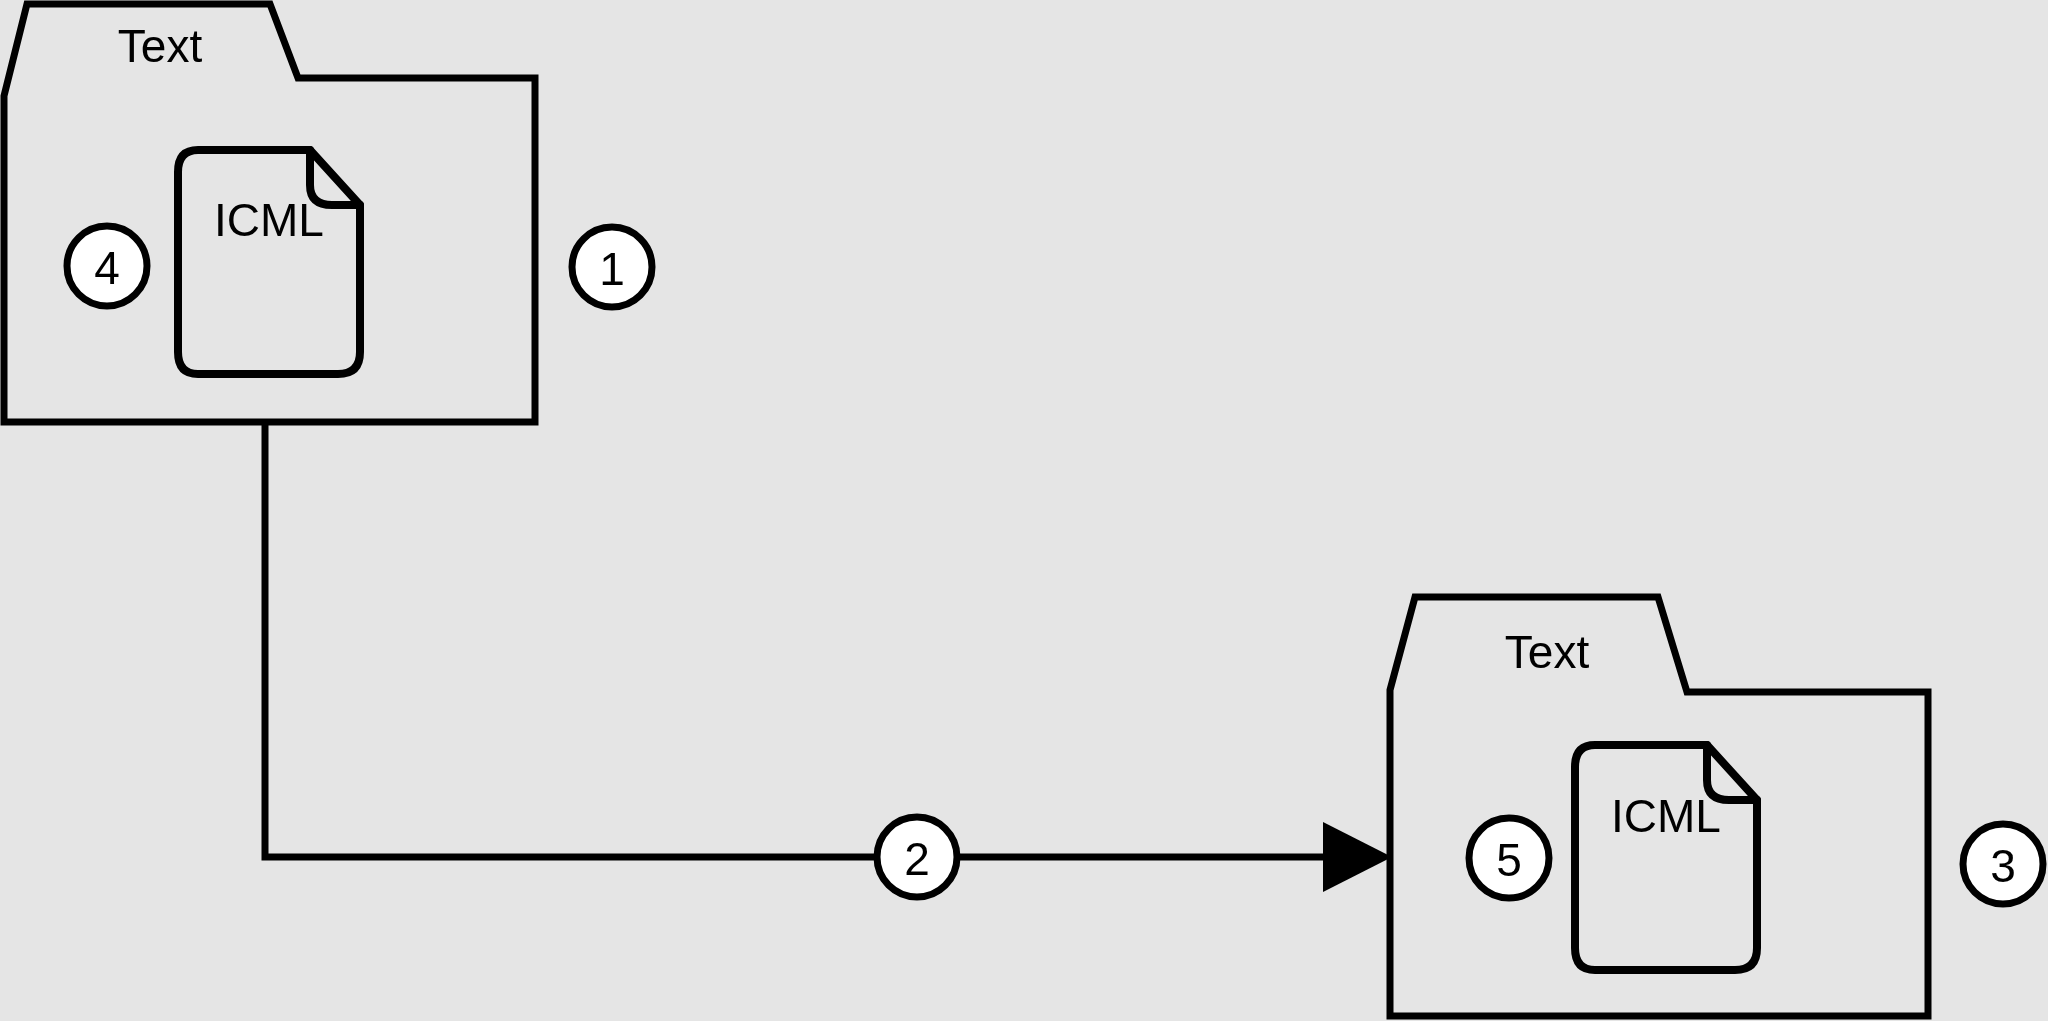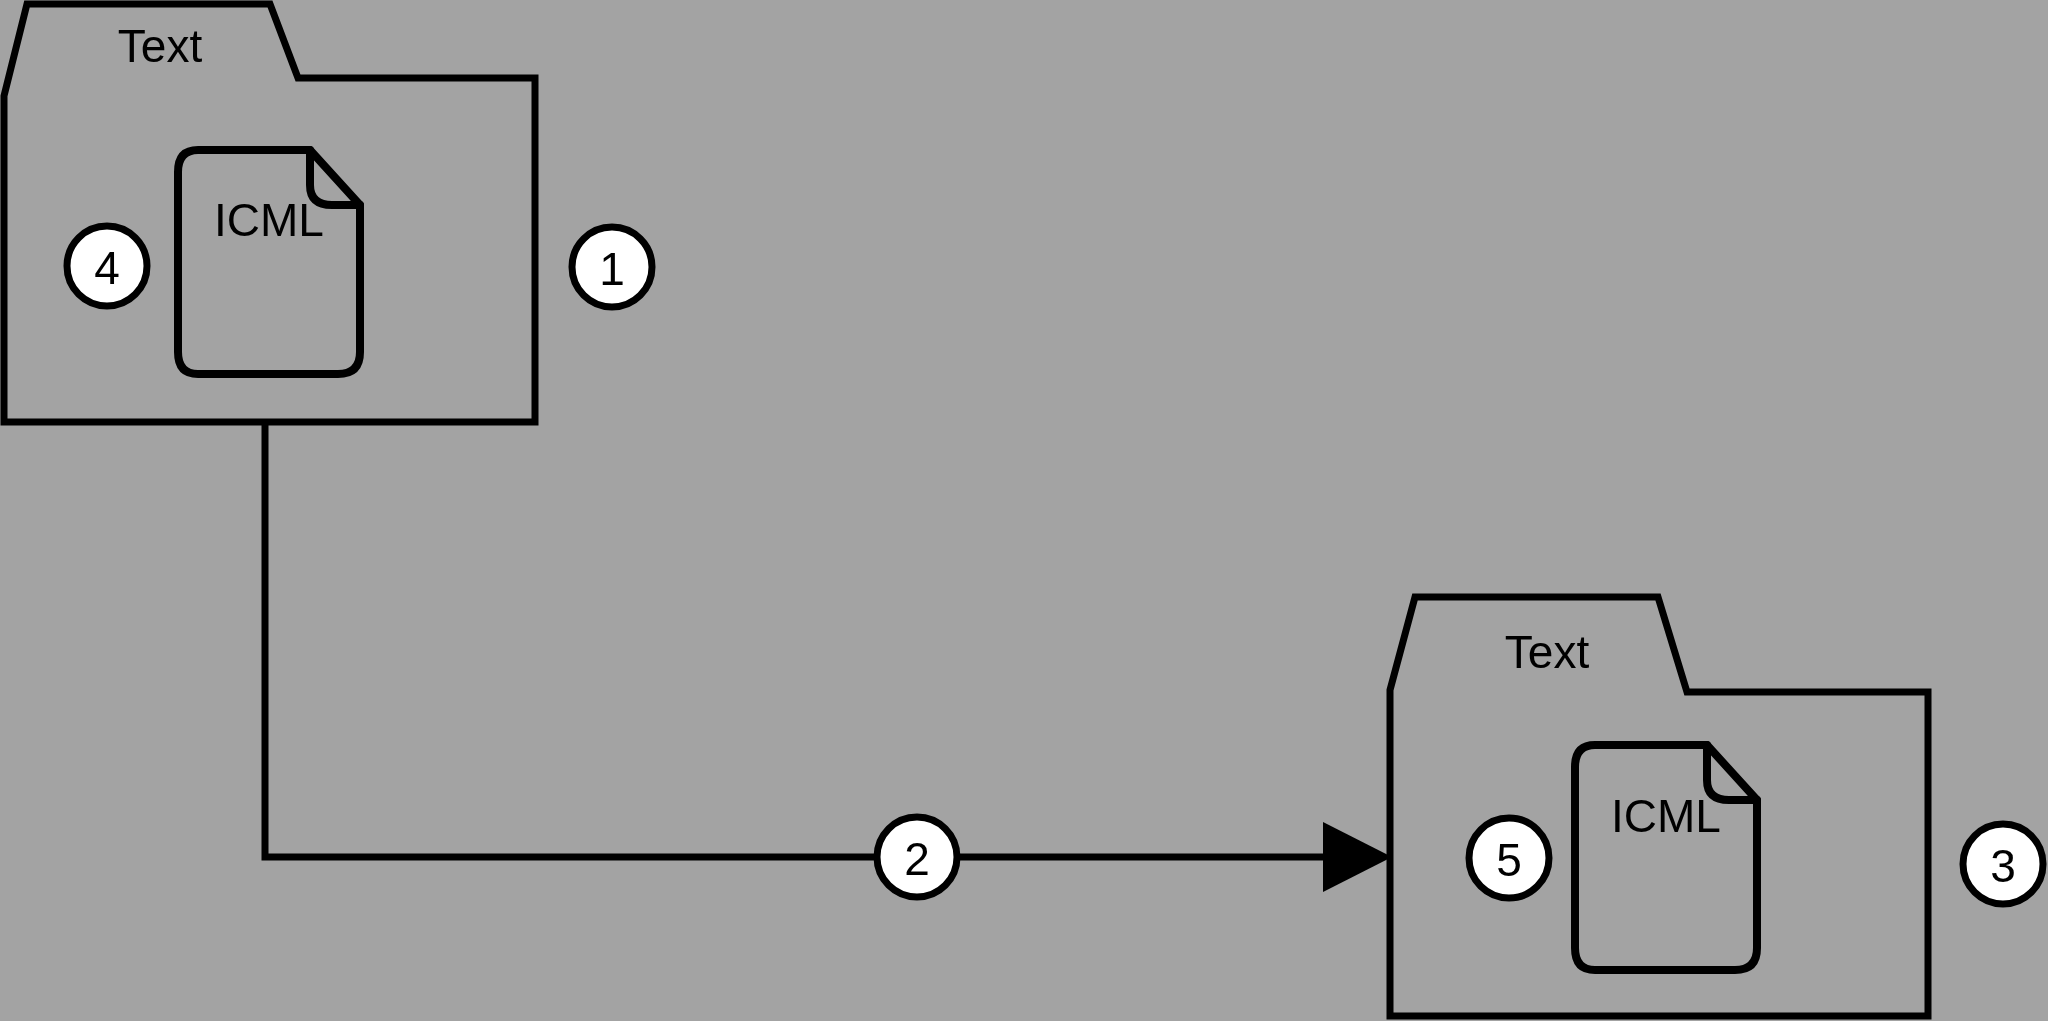--- a/index.html
+++ b/index.html
@@ -10,21 +10,21 @@
   body {
     width: 2048px;
     height: 1021px;
     font-family: "Liberation Sans", sans-serif;
     overflow: hidden;
   }
   #diagram-root {
     position: relative;
     width: 2048px;
     height: 1021px;
-    background: #a3a3a3;
+    background: #e5e5e5;
   }
   svg.diagram-canvas {
     position: absolute;
     top: 0;
     left: 0;
     width: 2048px;
     height: 1021px;
     display: block;
   }
   .folder-shape,

